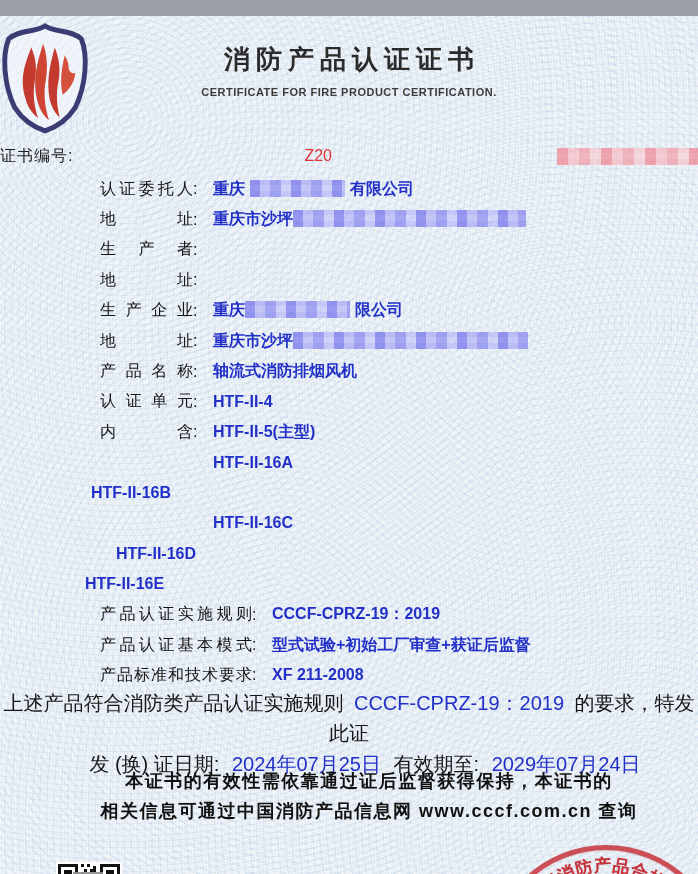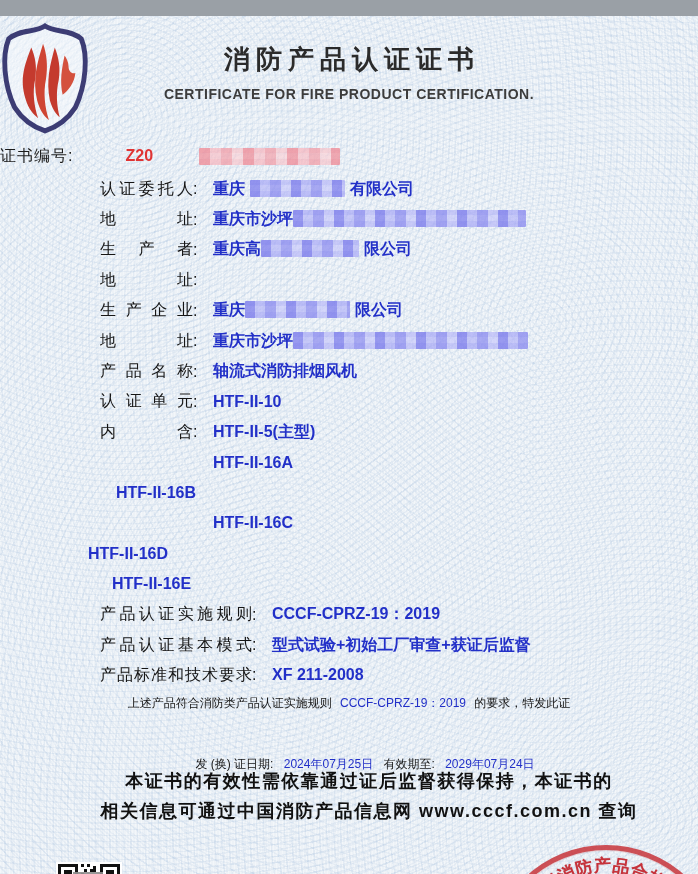--- a/index.html
+++ b/index.html
@@ -13,26 +13,26 @@
       repeating-radial-gradient(circle at 78% 35%, rgba(150,180,215,.11) 0 1.5px, rgba(255,255,255,0) 1.5px 7px),
       repeating-radial-gradient(circle at 40% 70%, rgba(150,180,215,.11) 0 1.5px, rgba(255,255,255,0) 1.5px 6px),
       repeating-radial-gradient(circle at 92% 92%, rgba(150,180,215,.13) 0 1.5px, rgba(255,255,255,0) 1.5px 7px),
       repeating-linear-gradient(90deg, rgba(255,255,255,.35) 0 1px, rgba(255,255,255,0) 1px 3px);
   }
   
   .logo { position:absolute; left:-4px; top:4px; width:98px; height:114px; }
   
   .titles { padding-top:26px; text-align:center; }
   .title-cn { font-size:26px; font-weight:bold; color:#2b2b2b; letter-spacing:6px; margin-left:6px; }
-  .title-en { margin-top:9px; font-size:14px; font-weight:bold; color:#3c3c3c; letter-spacing:.5px; }
+  .title-en { margin-top:9px; font-size:11px; font-weight:bold; color:#3c3c3c; letter-spacing:.5px; }
   
   .certno { position:absolute; left:0; top:130px; width:698px; height:20px;
-            display:flex; justify-content:flex-start; align-items:center; font-size:16px;gap:44px; }
+            display:flex; justify-content:space-between; align-items:center; font-size:16px;gap:44px; }
   .certno-label { color:#1c1c1c; letter-spacing:1px; }
-  .certno-prefix { color:#e03434; margin:0 2px 0 8px; font-weight:bold; }
+  .certno-prefix { color:#e03434; margin:0 2px 0 8px; font-weight:normal; }
   
   .body { position:absolute; left:0; top:158px; width:698px; }
   .row { height:30.4px; display:flex; align-items:center; padding-left:100px; font-size:16px; }
   .lbl { display:flex; justify-content:space-between; color:#151515; letter-spacing:0; }
   .w1 { width:93px; }
   .w2 { width:152px; }
   .colon { color:#151515; width:8px; margin-right:12px; text-align:left; }
   .val  { color:#2230c8; white-space:nowrap;font-weight:bold; }
   .redact { display:inline-block; height:17px; vertical-align:-3px; border-radius:1px;
     background-image:
@@ -41,21 +41,21 @@
     filter:blur(.4px);
   }
   .redact-pink { width:141px; height:17px;
     background-image:
       repeating-linear-gradient(90deg, rgba(238,140,152,.7) 0 11px, rgba(248,186,194,.55) 11px 22px, rgba(240,158,168,.66) 22px 33px, rgba(250,205,210,.5) 33px 44px),
       repeating-linear-gradient(0deg, rgba(242,160,170,.35) 0 6px, rgba(250,210,215,.3) 6px 12px);
     filter:blur(.4px);
   }
   .mr6 { margin-right:5px; } .ml6 { margin-left:5px; }
   
-  .centered { position:absolute; left:0; width:698px; text-align:center; font-size:12px; color:#161616; }
+  .centered { position:absolute; left:0; width:698px; text-align:center; font-size:20px; color:#161616; }
   .line-statement { top:672px; height:30px; line-height:30px; }
   .line-first { top:702px; height:30px; line-height:30px; }
   .line-reissue { top:733px; height:30px; line-height:30px;padding-left:32px; }
   .blue { color:#2230c8; }
   .footer-bold { position:absolute; left:0; width:698px; text-align:center;
                  font-size:18px; font-weight:bold; color:#111; letter-spacing:1.5px;padding-left:40px; }
   .fb1 { top:753px; } .fb2 { top:783px; }
   
   .qr { position:absolute; left:56px; top:846px; width:66px; height:66px; }
   
@@ -114,21 +114,20 @@
       <span class="val"><span>重庆市沙坪</span><span class="redact" style="width:233px"></span></span>
     </div>
 
     <div class="row">
       <span class="lbl w1">
           <span>生</span>
           <span>产</span>
           <span>者</span>
         </span>
       <span class="colon">:</span>
-      <span class="val"><span>重庆高</span><span class="redact" style="width:98px"></span><span class="ml6">限公司</span></span>
     </div>
 
     <div class="row">
       <span class="lbl w1">
           <span>地</span>
           <span>址</span>
         </span>
       <span class="colon">:</span>
     </div>
 
@@ -164,45 +163,45 @@
     </div>
 
     <div class="row">
       <span class="lbl w1">
           <span>认</span>
           <span>证</span>
           <span>单</span>
           <span>元</span>
         </span>
       <span class="colon">:</span>
-      <span class="val">HTF-II-10</span>
+      <span class="val">HTF-II-4</span>
     </div>
 
     <div class="row">
       <span class="lbl w1">
           <span>内</span>
           <span>含</span>
         </span>
       <span class="colon">:</span>
       <span class="val">HTF-II-5(主型)</span>
     </div>
 
     <div class="row" style="padding-left:213px">
         <span class="val">HTF-II-16A</span>
       </div>
-    <div class="row" style="padding-left:116px">
+    <div class="row" style="padding-left:91px">
         <span class="val">HTF-II-16B</span>
       </div>
     <div class="row" style="padding-left:213px">
         <span class="val">HTF-II-16C</span>
       </div>
-    <div class="row" style="padding-left:88px">
+    <div class="row" style="padding-left:116px">
         <span class="val">HTF-II-16D</span>
       </div>
-    <div class="row" style="padding-left:112px">
+    <div class="row" style="padding-left:85px">
         <span class="val">HTF-II-16E</span>
       </div>
 
     <div class="row">
       <span class="lbl w2">
           <span>产</span>
           <span>品</span>
           <span>认</span>
           <span>证</span>
           <span>实</span>

